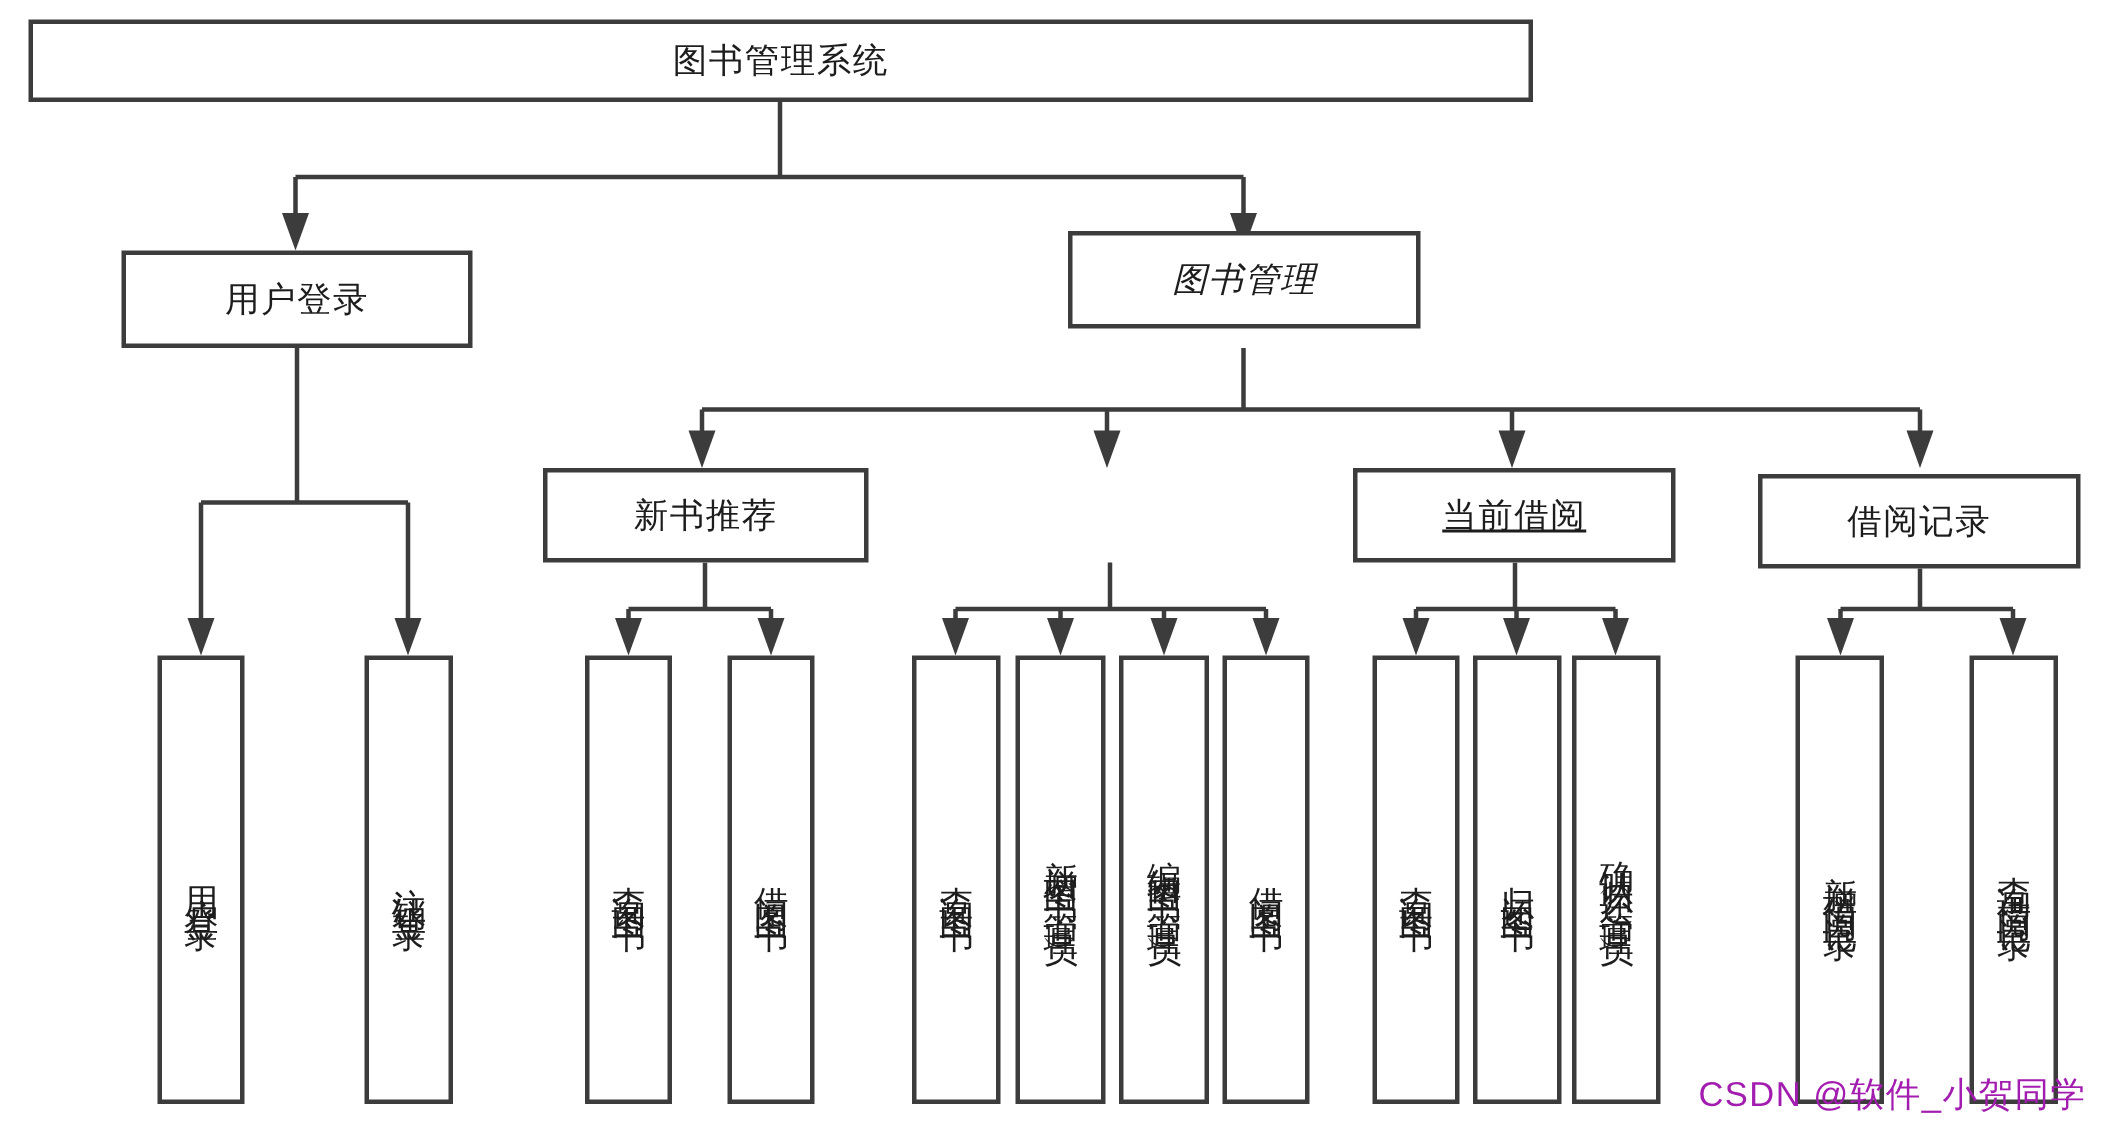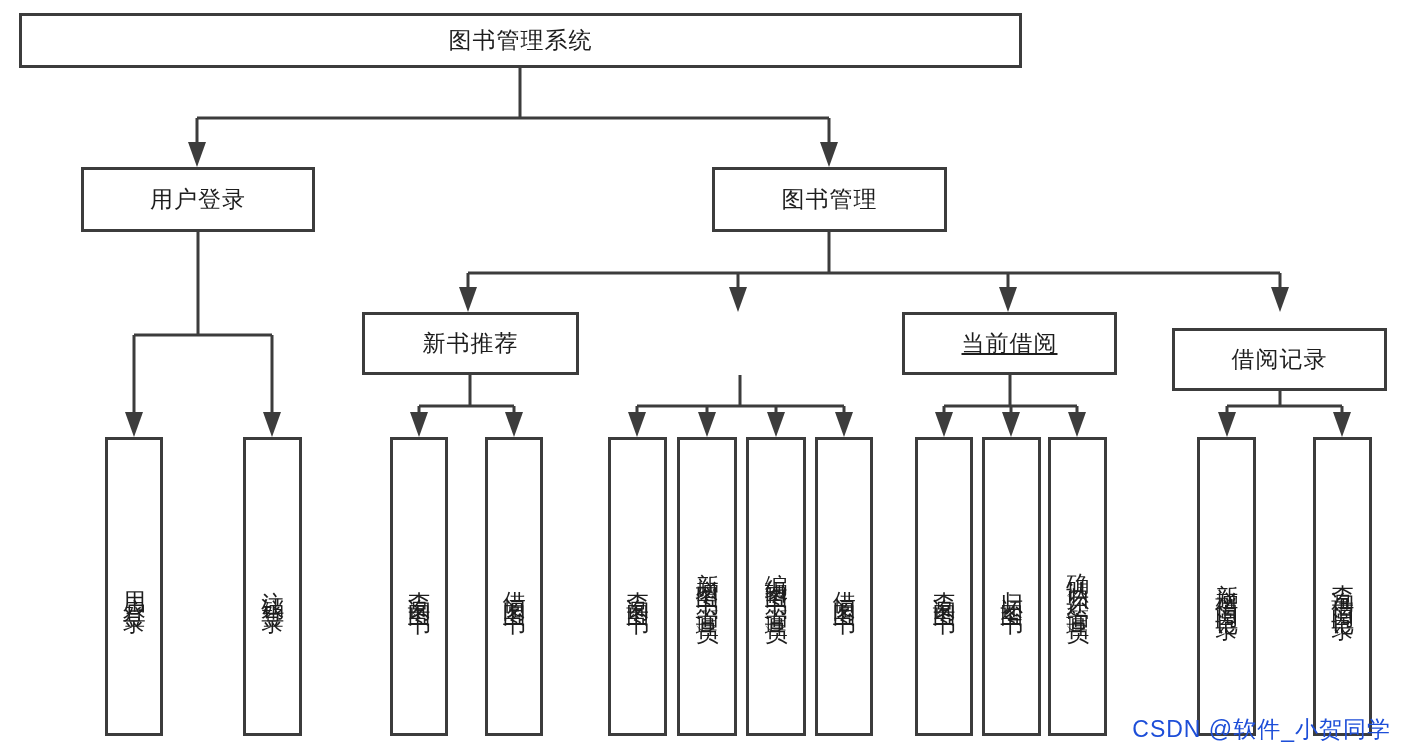--- a/index.html
+++ b/index.html
@@ -36,21 +36,21 @@
     text-orientation: mixed;
     letter-spacing: 7px;
     line-height: 1.1;
     white-space: nowrap;
   }
   .watermark {
     position: absolute;
     top: 714px;
     right: 14px;
     font-size: 23px;
-    color: #1d4ed8;
+    color: #a21caf;
     letter-spacing: 1px;
     z-index: 5;
   }
 </style>
 </head>
 <body>
 
 <div class="canvas">
 
   <svg class="connector-layer" width="1405" height="747" viewBox="0 0 1405 747" xmlns="http://www.w3.org/2000/svg">
@@ -81,25 +81,25 @@
       <polygon points="1002,412 1020,412 1011,437"></polygon>
       <polygon points="1068,412 1086,412 1077,437"></polygon>
       <polygon points="1218,412 1236,412 1227,437"></polygon>
       <polygon points="1333,412 1351,412 1342,437"></polygon>
     </g>
   </svg>
 
   <div class="box" style="left:19px; top:13px; width:1003px; height:55px;">图书管理系统</div>
 
   <div class="box" style="left:81px; top:167px; width:234px; height:65px;">用户登录</div>
-  <div class="box" style="left:712px; top:167px; width:235px; height:65px;">图书管理</div>
+  <div class="box" style="left:712px; top:154px; width:235px; height:65px;font-style:italic;">图书管理</div>
 
   <div class="box" style="left:362px; top:312px; width:217px; height:63px;text-align:right;">新书推荐</div>
   <div class="box" style="left:902px; top:312px; width:215px; height:63px;text-decoration:underline;">当前借阅</div>
-  <div class="box" style="left:1172px; top:328px; width:215px; height:63px;">借阅记录</div>
+  <div class="box" style="left:1172px; top:316px; width:215px; height:63px;">借阅记录</div>
 
   <div class="box vbox" style="left:105px; top:437px; width:58px; height:299px;">
     <span>用户登录</span>
   </div>
   <div class="box vbox" style="left:243px; top:437px; width:59px; height:299px;">
     <span>注销登录</span>
   </div>
 
   <div class="box vbox" style="left:390px; top:437px; width:58px; height:299px;">
     <span>查询图书</span>

